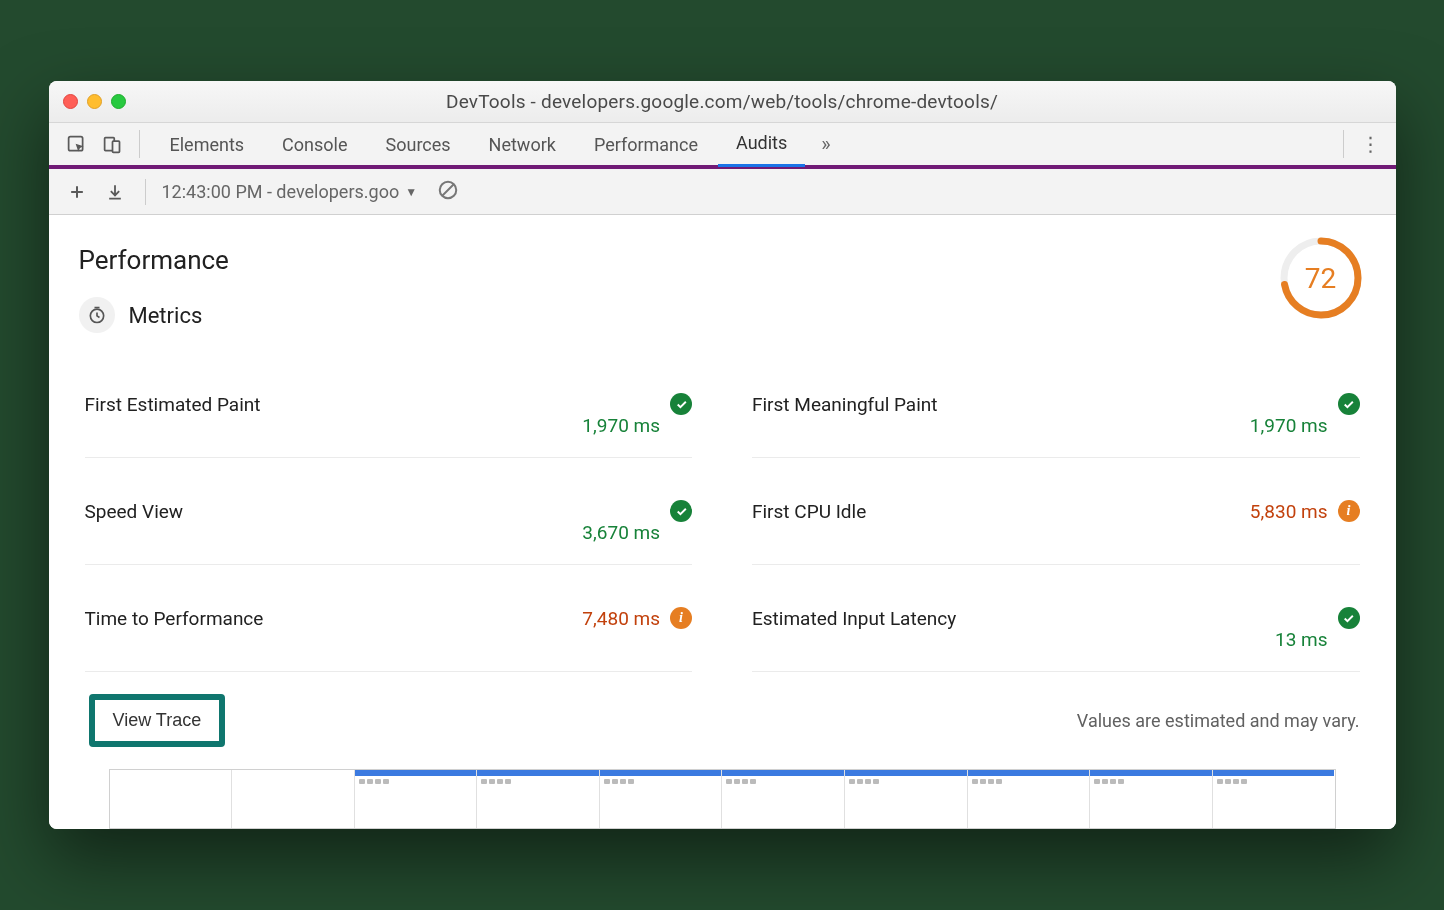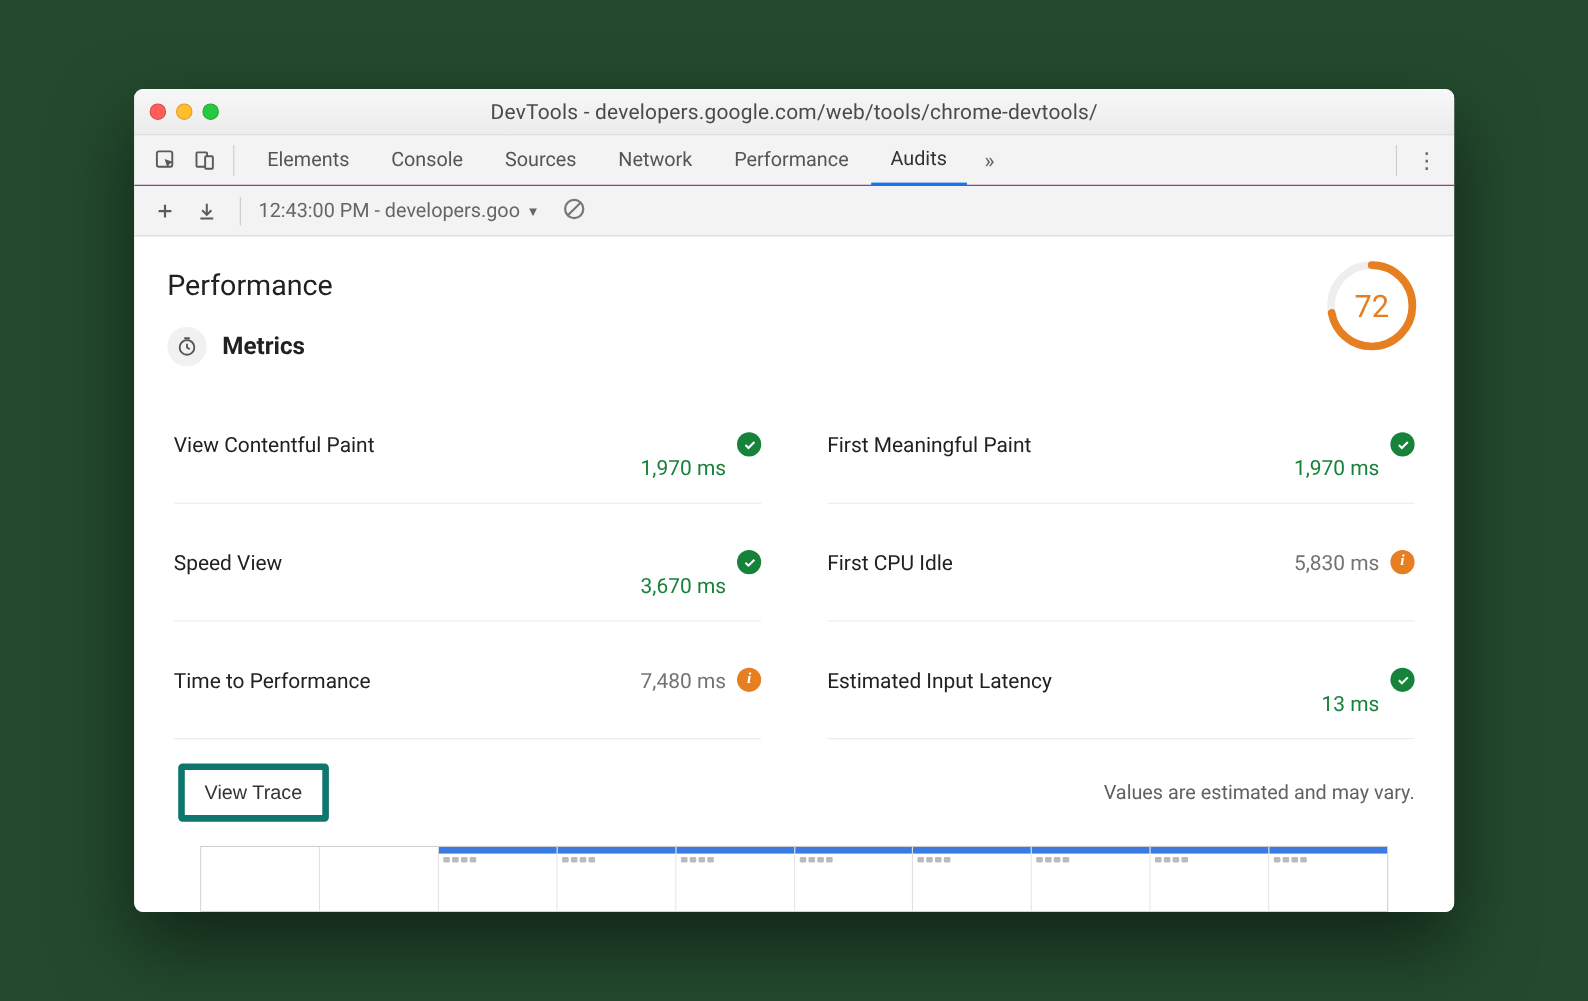--- a/index.html
+++ b/index.html
@@ -6,21 +6,21 @@
   body {
     font-family: -apple-system, BlinkMacSystemFont, "Segoe UI", Roboto, Helvetica, Arial, sans-serif;
     background: #234a2e;
     width: 1444px;
     height: 910px;
     display: flex;
     align-items: center;
     justify-content: center;
   }
   .window {
-    width: 1200px;
+    width: 1347px;
     background: #fff;
     border-radius: 8px;
     box-shadow: 0 30px 70px rgba(0,0,0,0.5);
     overflow: hidden;
   }
   
   .titlebar {
     height: 42px;
     background: linear-gradient(#f7f7f7,#ececec);
     border-bottom: 1px solid #d6d6d6;
@@ -36,21 +36,21 @@
   .tl.green { background:#28c940; border:1px solid #1dad2b;}
   .title-text {
     position:absolute; left:0; right:0; text-align:center;
     font-size: 19px; color:#4a4a4a; letter-spacing:0.2px;
   }
 
   
   .tabs-row {
     height: 46px;
     background:#f3f3f3;
-    border-bottom:1px solid #701a75;
+    border-bottom:4px solid #701a75;
     display:flex;
     align-items:center;
     padding:0 10px;
   }
   .tool-icon {
     width:28px; height:28px; display:flex; align-items:center; justify-content:center;
     color:#5a5a5a; margin: 0 4px;
   }
   .tool-sep {
     width:1px; height:28px; background:#ccc; margin:0 12px 0 8px;
@@ -93,35 +93,35 @@
     font-size:28px; color:#e67e22;
   }
 
   .metrics-head {
     display:flex; align-items:center; gap:14px; margin-bottom:18px;
   }
   .metrics-icon {
     width:36px; height:36px; border-radius:50%; background:#f1f1f1;
     display:flex; align-items:center; justify-content:center;
   }
-  .metrics-title { font-size:22px; font-weight:700; color:#212121;}
+  .metrics-title { font-size:22px; font-weight:400; color:#212121;}
 
   .metrics-grid {
     display:grid; grid-template-columns:1fr 1fr; column-gap:60px; row-gap:0;
     margin:0 6px;
   }
   .metric {
     display:flex; align-items:center; justify-content:space-between;
     padding:20px 0; border-bottom:1px solid #ebebeb;
   }
   .metric-label { font-size:19px; color:#212121;}
   .metric-value-wrap { display:flex; align-items:center; gap:10px;}
   .metric-value { font-size:19px; font-weight:400;}
   .val-pass { color:#178239;margin-top:43px;}
-  .val-avg { color:#737373;}
+  .val-avg { color:#c2410c;}
   .badge {
     width:22px; height:22px; border-radius:50%; display:flex; align-items:center; justify-content:center;
     color:#fff; font-weight:700;
   }
   .badge.pass { background:#178239;}
   .badge.avg { background:#e67e22;}
   .badge svg { width:13px; height:13px;}
   .badge .i { font-family: Georgia, serif; font-style: italic; font-size:14px; line-height:1;}
 
   .footer-row {
@@ -239,21 +239,21 @@
         <svg width="20" height="20" viewBox="0 0 24 24" fill="none" stroke="#555" stroke-width="2">
           <circle cx="12" cy="13" r="8"></circle>
             <path d="M12 9v4l3 2M9 3h6"></path>
         </svg>
       </div>
       <div class="metrics-title">Metrics</div>
     </div>
 
     <div class="metrics-grid" id="metrics-grid">
         <div class="metric">
-          <div class="metric-label">View Contentful Paint</div>
+          <div class="metric-label">First Estimated Paint</div>
           <div class="metric-value-wrap">
             <div class="metric-value val-pass">1,970 ms</div>
             <div class="badge pass">
               <svg viewBox="0 0 24 24" fill="none" stroke="#fff" stroke-width="3.5">
                 <path d="M5 12l5 5L20 7"></path>
               </svg>
             </div>
           </div>
         </div>
         <div class="metric">

